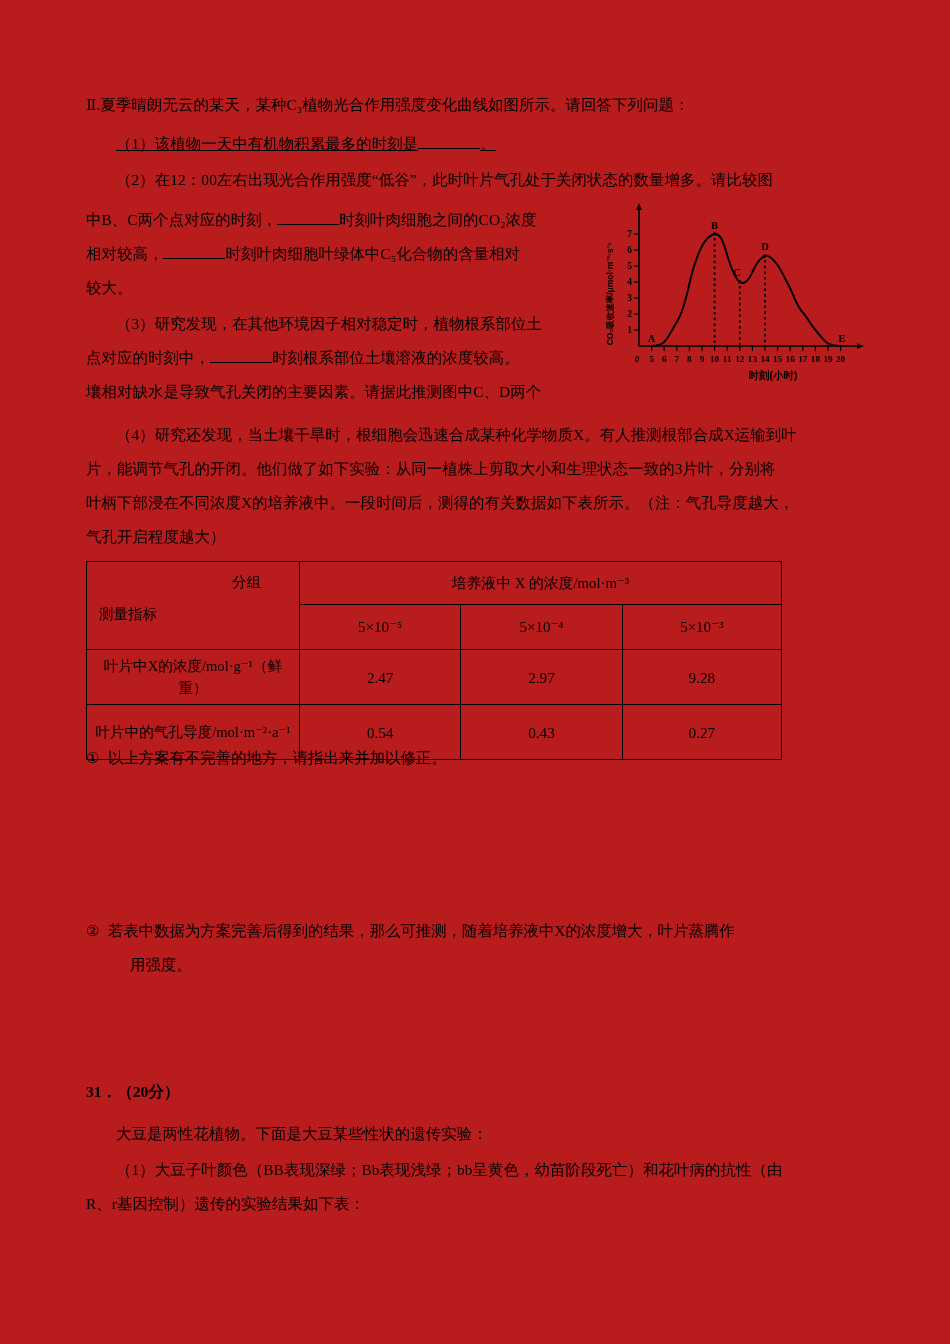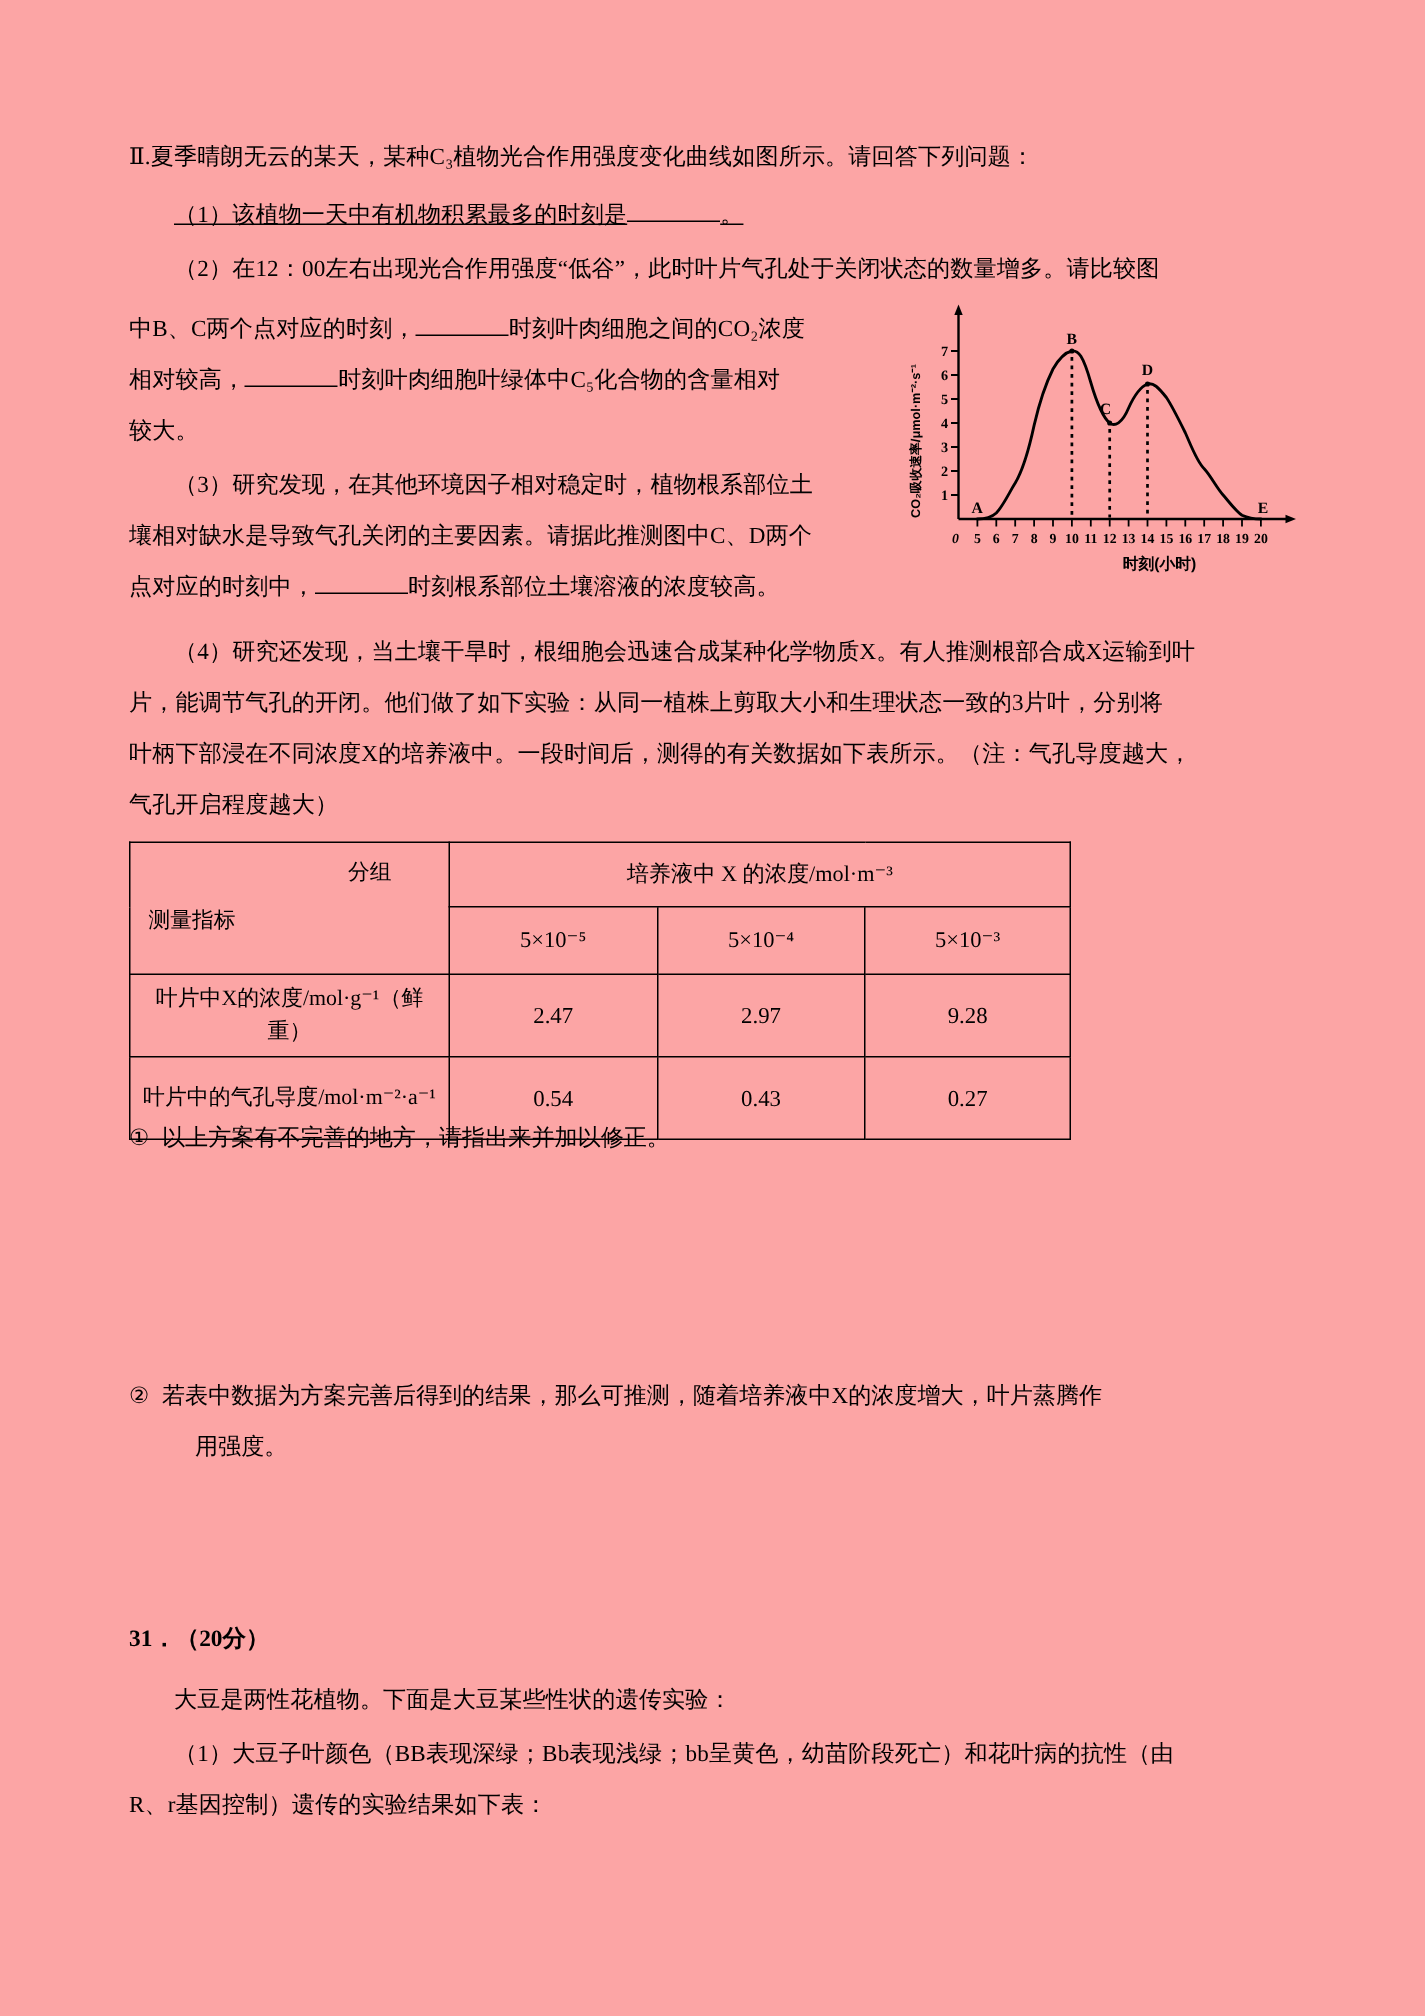--- a/index.html
+++ b/index.html
@@ -8,21 +8,21 @@
     background: #ffffff;
   }
   body {
     font-family: "Liberation Serif", "DejaVu Serif", serif;
     color: #000;
   }
   #page {
     position: relative;
     width: 950px;
     height: 1344px;
-    background: #fca5a5;
+    background: #b91c1c;
     overflow: hidden;
   }
   .content {
     position: absolute;
     left: 86px;
     top: 0;
     width: 788px;
     height: 1344px;
   }
 
@@ -83,21 +83,21 @@
     width: 268px;
     height: 190px;
   }
   .fig-svg { display: block; }
 
   
   .datatable {
     position: absolute;
     left: 86px;
     top: 561px;
-    width: 628px;
+    width: 696px;
     border-collapse: collapse;
     font-size: 14.5px;
   }
   .datatable td {
     border: 1px solid #000;
     padding: 4px 6px;
     text-align: center;
     vertical-align: middle;
     line-height: 21px;
   }
@@ -197,24 +197,24 @@
         <span>中B、C两个点对应的时刻，</span><span class="blank b62"></span><span>时刻叶肉细胞之间的CO₂浓度</span>
       </div>
       <div class="para">
         <span>相对较高，</span><span class="blank b62"></span><span>时刻叶肉细胞叶绿体中C₅化合物的含量相对</span>
       </div>
       <div class="para">较大。</div>
     </div>
 
     <div class="q3">
       <div class="para indent2">（3）研究发现，在其他环境因子相对稳定时，植物根系部位土</div>
-      <div class="para">壤相对缺水是导致气孔关闭的主要因素。请据此推测图中C、D两个</div>
       <div class="para">
         <span>点对应的时刻中，</span><span class="blank b62"></span><span>时刻根系部位土壤溶液的浓度较高。</span>
       </div>
+      <div class="para">壤相对缺水是导致气孔关闭的主要因素。请据此推测图中C、D两个</div>
     </div>
 
     <div class="q4">
       <div class="para indent2">（4）研究还发现，当土壤干旱时，根细胞会迅速合成某种化学物质X。有人推测根部合成X运输到叶</div>
       <div class="para">片，能调节气孔的开闭。他们做了如下实验：从同一植株上剪取大小和生理状态一致的3片叶，分别将</div>
       <div class="para">叶柄下部浸在不同浓度X的培养液中。一段时间后，测得的有关数据如下表所示。（注：气孔导度越大，</div>
       <div class="para">气孔开启程度越大）</div>
     </div>
 
     <div class="item1">

